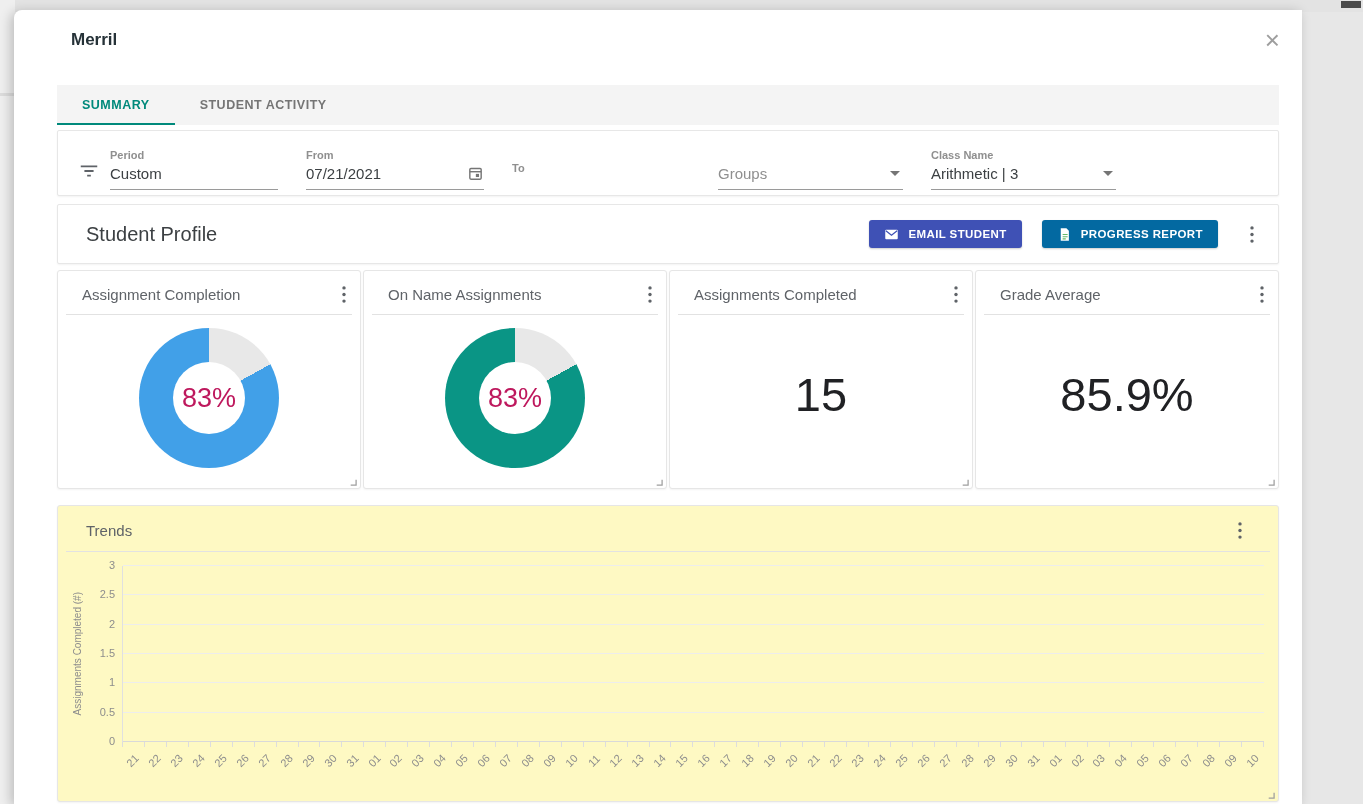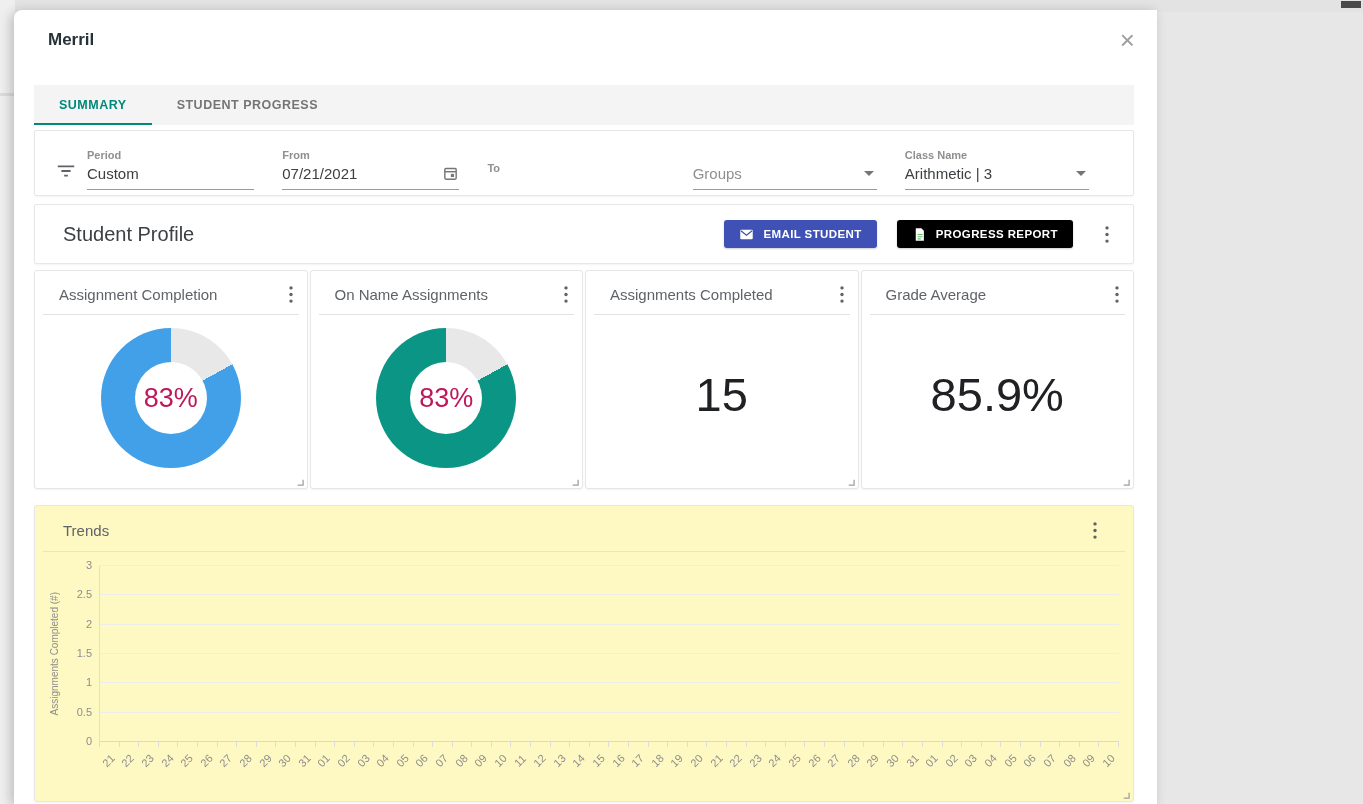--- a/index.html
+++ b/index.html
@@ -4,22 +4,22 @@
 <style>
   * { margin:0; padding:0; box-sizing:border-box; }
   html,body { width:1363px; height:804px; overflow:hidden; }
   body { font-family:"Liberation Sans","DejaVu Sans",sans-serif; background:#e7e7e7; position:relative; }
 
   .page-behind-top { position:absolute; left:0; top:0; width:100%; height:12px; background:#e3e3e3; }
   .page-behind-dark { position:absolute; right:2px; top:1px; width:20px; height:7px; background:#4a4a4a; }
   .page-behind-left { position:absolute; left:0; top:0; width:15px; height:100%; background:#efefef; }
   .page-behind-left::before { content:''; position:absolute; top:93px; left:0; width:100%; height:3px; background:#dcdcdc; }
 
-  .modal { position:absolute; left:14px; top:10px; width:1143px; height:794px; background:#fff;
-           border-radius:8px 0 0 0; box-shadow:-3px 2px 12px rgba(0,0,0,.22); }
+  .modal { position:absolute; left:14px; top:10px; width:1288px; height:794px; background:#fff;
+           border-radius:8px 0 0 0; box-shadow:-3px 2px 12px rgba(0,0,0,.22);padding-left:23px; }
 
   .modal-header { height:60px; display:flex; align-items:center; justify-content:space-between; padding:0 22px 0 34px; }
   .modal-title { font-size:17px; font-weight:700; color:#263238; }
   .close-x { font-size:26px; line-height:20px; color:#9e9e9e; cursor:pointer; font-weight:400; }
 
   .content { padding:0 23px 0 20px; }
 
   
   .tabs { background:#f4f4f4; height:40px; display:flex; margin-top:15px; }
   .tab { padding:0 25px; display:flex; align-items:center; font-size:12.5px; font-weight:700; letter-spacing:.5px;
@@ -44,21 +44,21 @@
   
   .profile-bar { margin-top:8px; background:#fff; border:1px solid #e7e7e7; border-radius:2px; height:60px;
                  display:flex; align-items:center; justify-content:space-between; padding:0 18px 0 28px;
                  box-shadow:0 1px 2px rgba(0,0,0,.05); }
   .profile-title { font-size:20px; color:#3c4043; }
   .profile-actions { display:flex; align-items:center; }
   .btn { height:28px; border:none; border-radius:3px; color:#fff; font-size:11.5px; font-weight:700;
          letter-spacing:.4px; display:inline-flex; align-items:center; gap:9px; padding:0 15px; cursor:pointer;
          font-family:inherit; box-shadow:0 1px 2px rgba(0,0,0,.2); }
   .btn-email { background:#3f51b5; }
-  .btn-progress { background:#000000; margin-left:20px; }
+  .btn-progress { background:#0369a1; margin-left:20px; }
   .btn svg { width:15px; height:15px; }
   .kebab { margin-left:26px; cursor:pointer; padding:2px 6px; }
   .kebab svg { width:4px; height:17px; display:block; }
 
   
   .cards-row { margin-top:6px; display:grid; grid-template-columns:repeat(4,1fr); gap:2px; }
   .stat-card { background:#fff; border:1px solid #e6e6e6; border-radius:3px; height:219px; position:relative;
                box-shadow:0 1px 2px rgba(0,0,0,.05); }
   .card-head { display:flex; justify-content:space-between; align-items:center; padding:13px 8px 9px 24px; }
   .card-title { font-size:15px; color:#5f6368; }
@@ -104,21 +104,21 @@
 
   <div class="modal-header">
     <div class="modal-title">Merril</div>
     <div class="close-x">×</div>
   </div>
 
   <div class="content">
 
     <div class="tabs">
       <div class="tab active">SUMMARY</div>
-      <div class="tab">STUDENT PROGRESS</div>
+      <div class="tab">STUDENT ACTIVITY</div>
     </div>
 
     <div class="filter-card">
       <svg class="funnel" viewBox="0 0 24 24">
         <path d="M4 7h16M8 12h8M11 17h2" stroke="#5f6368" stroke-width="2" fill="none" stroke-linecap="square"></path>
       </svg>
       <div class="field w-period">
         <div class="field-label">Period</div>
         <div class="field-row">
             <span>Custom</span>

